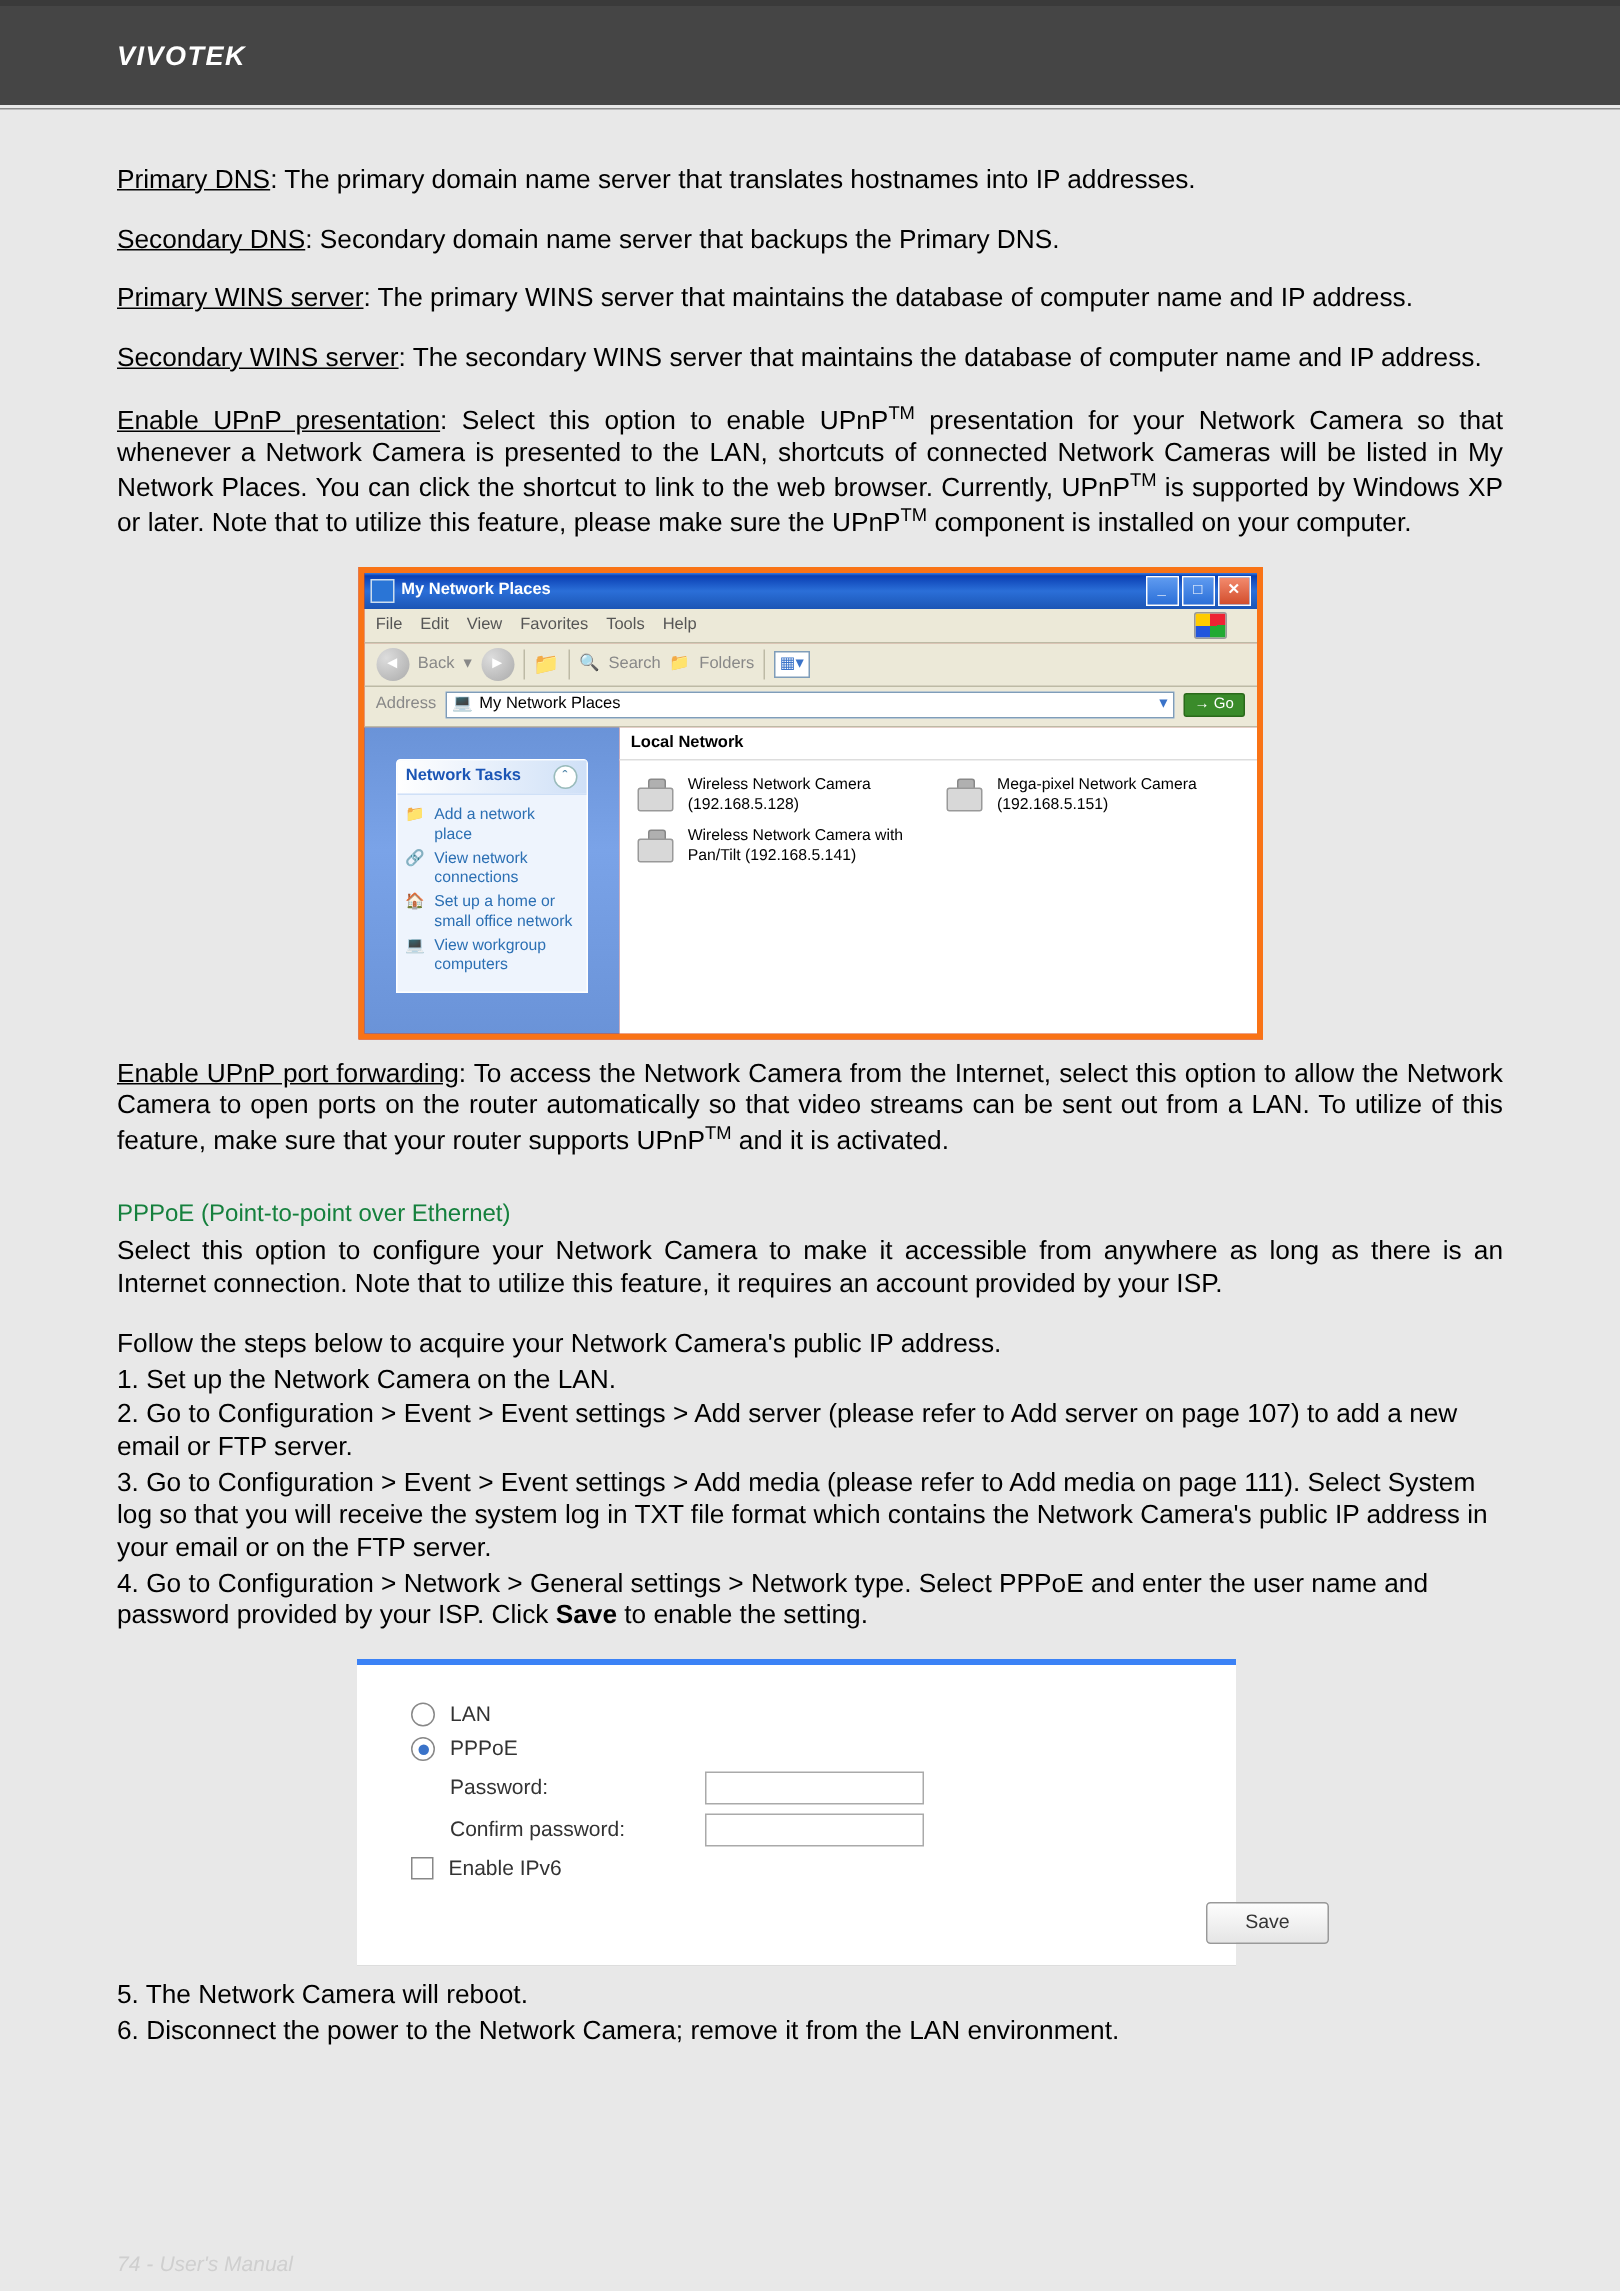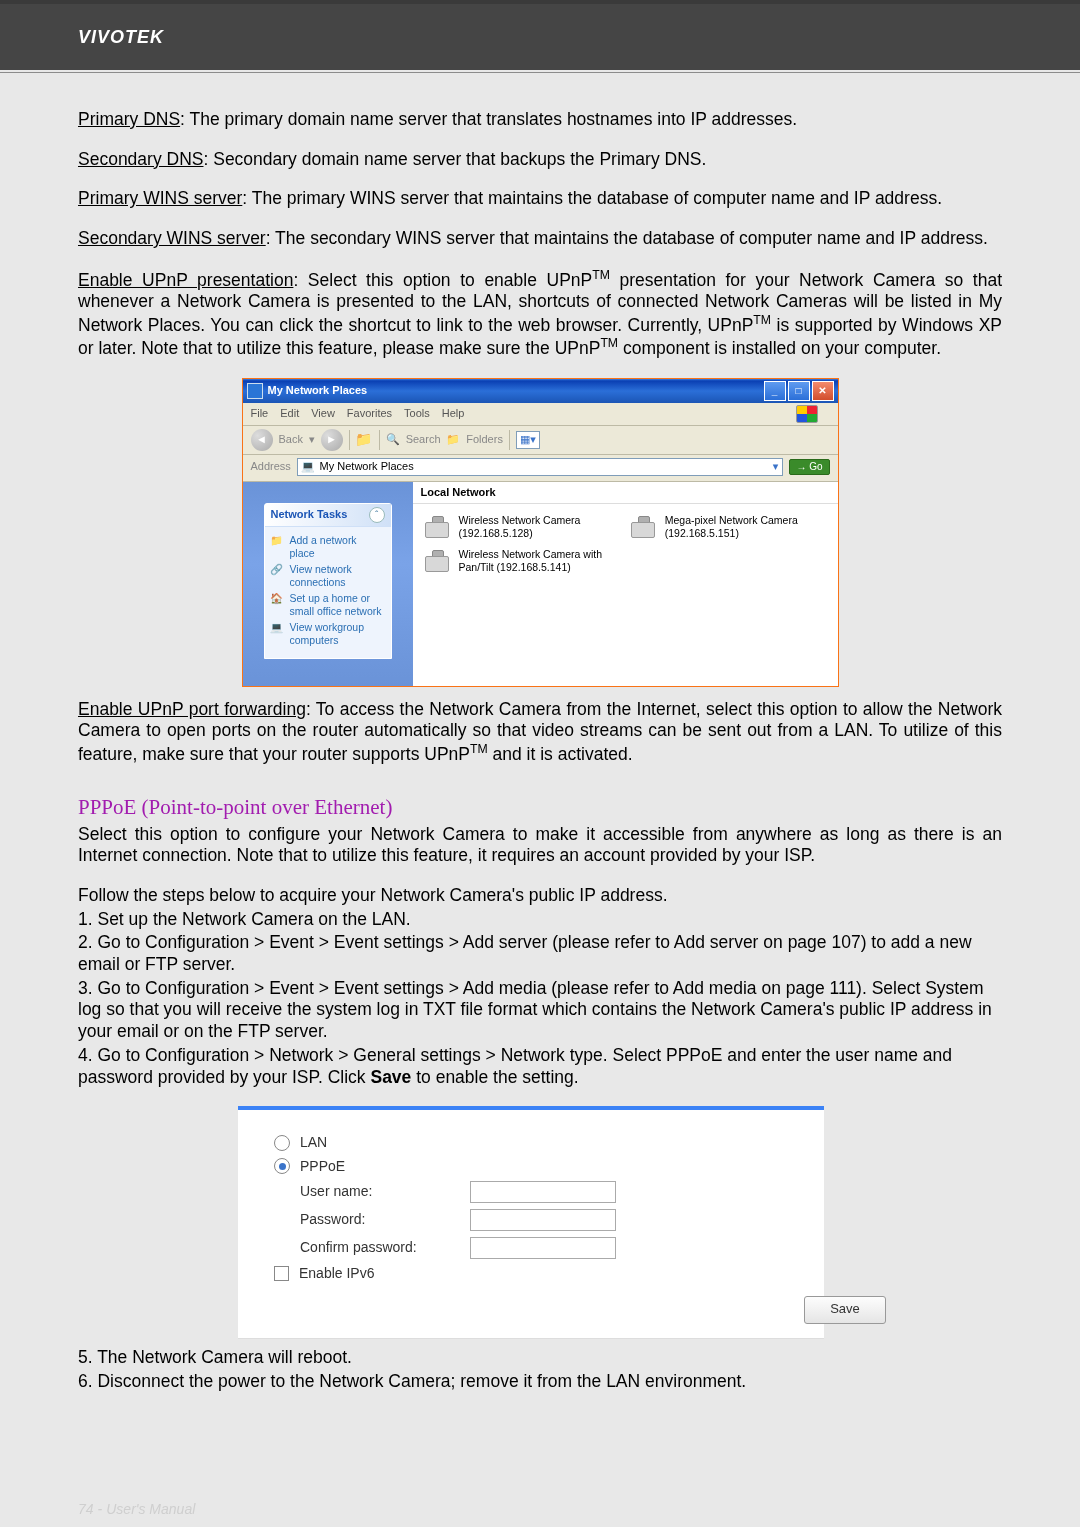--- a/index.html
+++ b/index.html
@@ -40,34 +40,33 @@
   .content {
     padding: 12px 78px 40px 78px;
     font-size: 17.5px;
     line-height: 1.24;
   }
   .para { margin: 0 0 18px 0; text-align: justify; }
   .para.just { text-align: justify; }
   .u { text-decoration: underline; }
   .tm { font-size: 0.7em; vertical-align: super; }
   .section-title {
-    color: #a21caf;
-    font-size: 21px;
+    color: #15803d;
+    font-size: 16px;
     margin: 28px 0 4px 0;
-    font-family: Liberation Serif, serif;
   }
   ol.steps { margin: 0 0 18px 0; padding-left: 0; list-style: none; }
   ol.steps li { margin-bottom: 2px; }
   .bold { font-weight: bold; }
 
   
   .xp-window {
     width: 595px;
     margin: 6px auto 12px auto;
-    border: 1px solid #f97316;
+    border: 4px solid #f97316;
     background: #b91c1c;
     font-size: 11px;
     color: #000;
   }
   .xp-titlebar {
     height: 24px;
     background: linear-gradient(to bottom, #3a7ce0 0%, #0a3fb3 8%, #2b6fd8 50%, #1b55b5 100%);
     display: flex;
     align-items: center;
     padding: 0 4px;
@@ -353,24 +352,20 @@
     <div class="pppoe-box">
       <div class="pppoe-row indent1">
         <span class="radio"></span>
         <span>LAN</span>
       </div>
       <div class="pppoe-row indent1">
         <span class="radio on"></span>
         <span>PPPoE</span>
       </div>
       <div class="pppoe-row indent2">
-        <span class="lbl">User name:</span>
-        <input type="text" style="">
-      </div>
-      <div class="pppoe-row indent2">
         <span class="lbl">Password:</span>
         <input type="text" style="">
       </div>
       <div class="pppoe-row indent2">
         <span class="lbl">Confirm password:</span>
         <input type="text" style="">
       </div>
       <div class="pppoe-row indent1">
         <span class="check"></span>
         <span>Enable IPv6</span>

